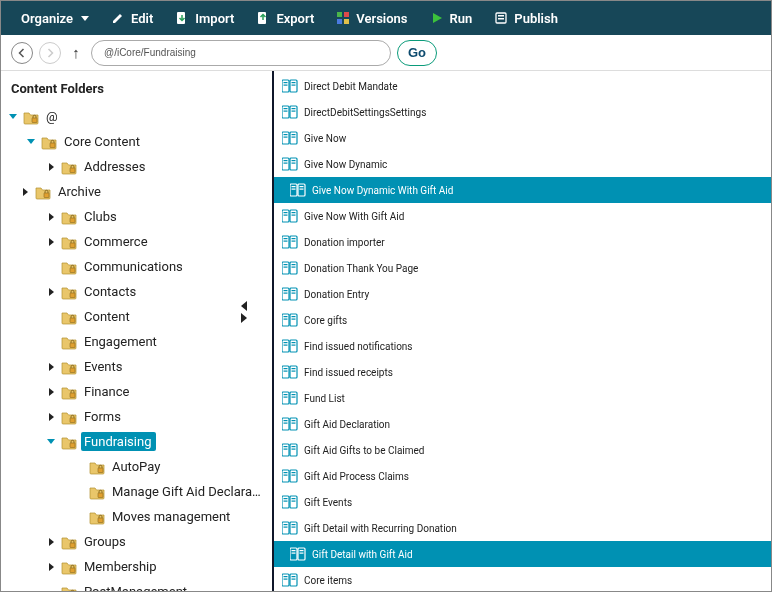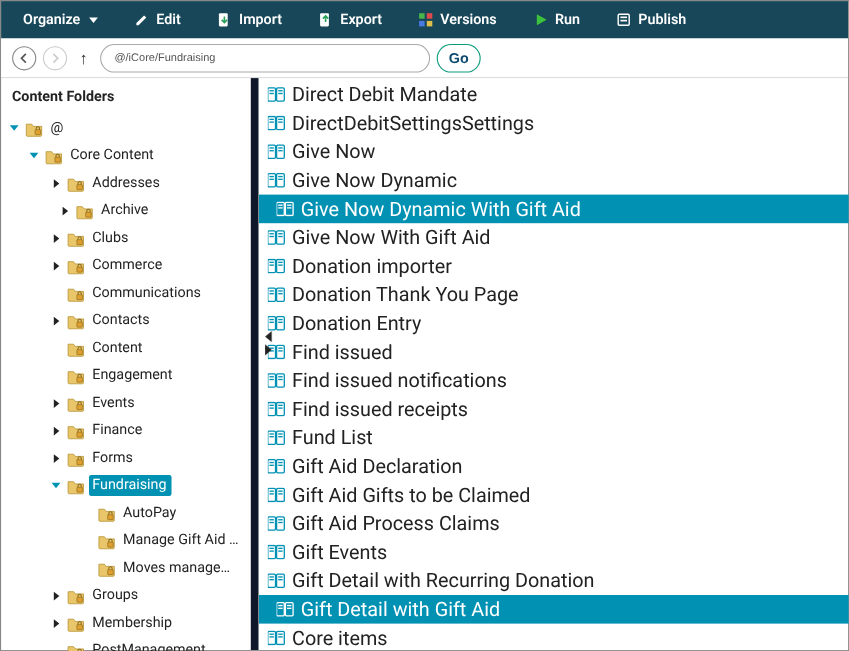--- a/index.html
+++ b/index.html
@@ -1,50 +1,50 @@
 <!DOCTYPE html>
 <html><head>
 <meta charset="utf-8">
 <style>
   * { box-sizing: border-box; margin: 0; padding: 0; }
   body { font-family: -apple-system, "Segoe UI", Roboto, Arial, sans-serif; font-size: 13px; color: #222; background: #fff; width: 772px; height: 592px; overflow: hidden; border: 1px solid #888; position: relative; }
 
-  .toolbar { background: #174758; height: 34px; display: flex; align-items: center; gap: 17px; padding: 0 12px; color: #fff; }
+  .toolbar { background: #174758; height: 34px; display: flex; align-items: center; gap: 6px; padding: 0 12px; color: #fff; }
   .tb-item { display: flex; align-items: center; gap: 6px; padding: 4px 8px; cursor: pointer; font-size: 13px; font-weight: 600; }
   .tb-item span.icon { display: inline-flex; width: 14px; height: 14px; }
   .tb-caret { width: 0; height: 0; border-left: 4px solid transparent; border-right: 4px solid transparent; border-top: 5px solid #fff; margin-left: 2px; }
 
   .pathbar { background: #fff; height: 36px; display: flex; align-items: center; gap: 6px; padding: 0 10px; border-bottom: 1px solid #ddd; }
   .nav-btn { width: 22px; height: 22px; border-radius: 50%; border: 1.5px solid #888; display: inline-flex; align-items: center; justify-content: center; color: #555; cursor: pointer; background: #fff; }
   .nav-btn.disabled { border-color: #ccc; color: #ccc; }
   .nav-up { width: 18px; height: 18px; display: inline-flex; align-items: center; justify-content: center; color: #333; cursor: pointer; font-size: 15px; font-weight: bold; }
   .path-input { flex: none; width: 300px; height: 26px; border: 1px solid #aaa; border-radius: 13px; padding: 0 12px; font-size: 10px; color: #555; outline: none; }
   .go-btn { height: 26px; padding: 0 10px; border: 1.5px solid #0a9b7a; border-radius: 13px; background: #fff; color: #0c4a6e; font-weight: 600; cursor: pointer; font-size: 13px; }
 
   .main { display: flex; height: calc(100% - 70px); }
-  .sidebar { width: 234px; border-right: 7px solid #0f172a; overflow-y: auto; padding: 6px 0 14px 0; position: relative; }
+  .sidebar { width: 273px; border-right: 2px solid #0f172a; overflow-y: auto; padding: 6px 0 14px 0; position: relative; }
   .sidebar::-webkit-scrollbar { width: 14px; }
   .sidebar::-webkit-scrollbar-track { background: #eee; }
   .sidebar::-webkit-scrollbar-thumb { background: #bbb; border-radius: 2px; }
   .sidebar-header { font-weight: 700; padding: 4px 10px 8px 10px; font-size: 13px; }
 
   .tree-item { display: flex; align-items: center; height: 25px; padding-right: 4px; cursor: pointer; white-space: nowrap; overflow: hidden; }
   .tree-item .tw { width: 12px; display: inline-flex; justify-content: center; align-items: center; flex-shrink: 0; }
   .tree-item .folder-ico { width: 24px; height: 16px; display: inline-flex; align-items: center; justify-content: center; flex-shrink: 0; }
   .tree-item .lbl { padding: 2px 5px 2px 3px; border-radius: 2px; overflow: hidden; text-overflow: ellipsis; }
   .tree-item.selected .lbl { background: #0091b3; color: #fff; }
 
   .twisty-right { width: 0; height: 0; border-top: 4px solid transparent; border-bottom: 4px solid transparent; border-left: 5px solid #222; }
   .twisty-down { width: 0; height: 0; border-left: 4px solid transparent; border-right: 4px solid transparent; border-top: 5px solid #0091b3; }
 
   .content { flex: 1; overflow-y: auto; padding-top: 2px; position: relative; }
   .row { display: flex; align-items: center; height: 26px; padding-left: 8px; gap: 6px; cursor: pointer; }
   .row.selected { background: #0091b3; color: #ffffff; padding-left: 16px; }
   .row .page-ico { width: 16px; height: 14px; display: inline-flex; align-items: center; flex-shrink: 0; }
-  .row .rlbl { font-size: 18px; white-space: nowrap; }
+  .row .rlbl { font-size: 10px; white-space: nowrap; }
 
   .splitter-handle { position: absolute; left: 240px; top: 300px; display: flex; flex-direction: column; gap: 2px; z-index: 5; }
   .sh-tri { width: 0; height: 0; }
   .sh-left { border-top: 5px solid transparent; border-bottom: 5px solid transparent; border-right: 6px solid #222; }
   .sh-right { border-top: 5px solid transparent; border-bottom: 5px solid transparent; border-left: 6px solid #222; }
 </style>
 </head>
 <body>
 
 <svg width="0" height="0" style="position:absolute">
@@ -184,21 +184,21 @@
           <span class="tw">
             <span class="twisty-right"></span>
           </span>
           <span class="folder-ico">
             <svg width="18" height="16" viewBox="0 0 16 16">
               <use href="#folder-lock"></use>
             </svg>
           </span>
           <span class="lbl">Addresses</span>
         </div>
-        <div class="tree-item" style="padding-left:52px">
+        <div class="tree-item" style="padding-left:18px">
           <span class="tw">
             <span class="twisty-right"></span>
           </span>
           <span class="folder-ico">
             <svg width="18" height="16" viewBox="0 0 16 16">
               <use href="#folder-lock"></use>
             </svg>
           </span>
           <span class="lbl">Archive</span>
         </div>
@@ -449,21 +449,21 @@
             </svg>
           </span>
           <span class="rlbl">Donation Entry</span>
         </div>
         <div class="row">
           <span class="page-ico">
             <svg width="16" height="14" viewBox="0 0 16 14">
               <use href="#page-ico"></use>
             </svg>
           </span>
-          <span class="rlbl">Find issued</span>
+          <span class="rlbl">Core gifts</span>
         </div>
         <div class="row">
           <span class="page-ico">
             <svg width="16" height="14" viewBox="0 0 16 14">
               <use href="#page-ico"></use>
             </svg>
           </span>
           <span class="rlbl">Find issued notifications</span>
         </div>
         <div class="row">

